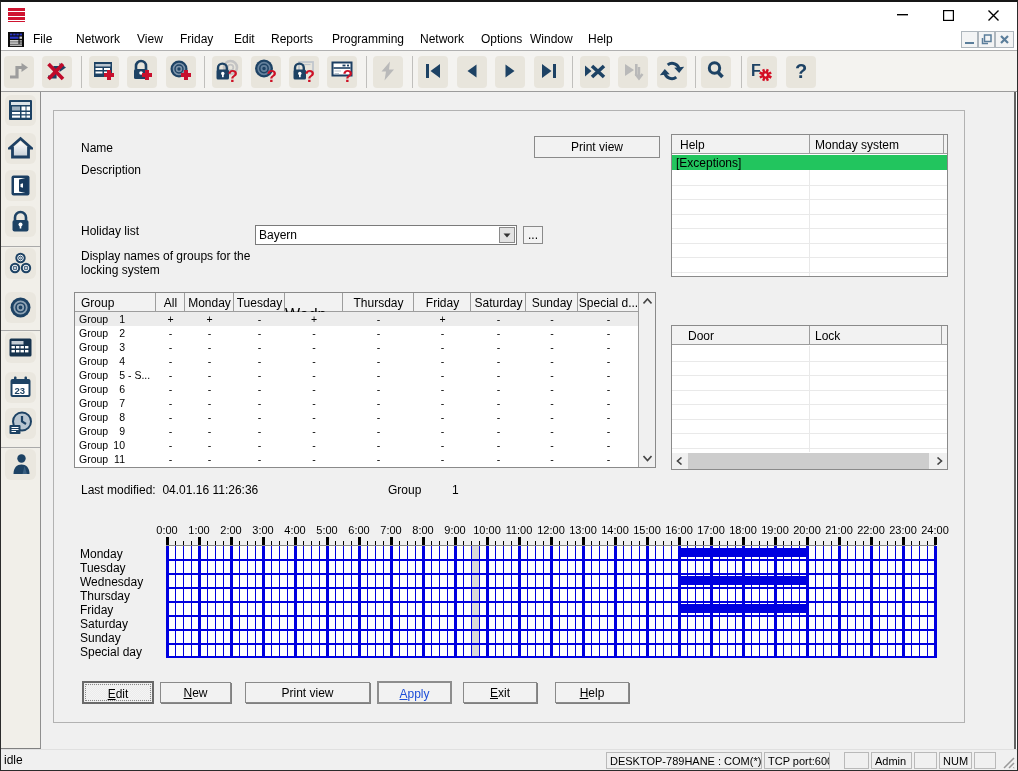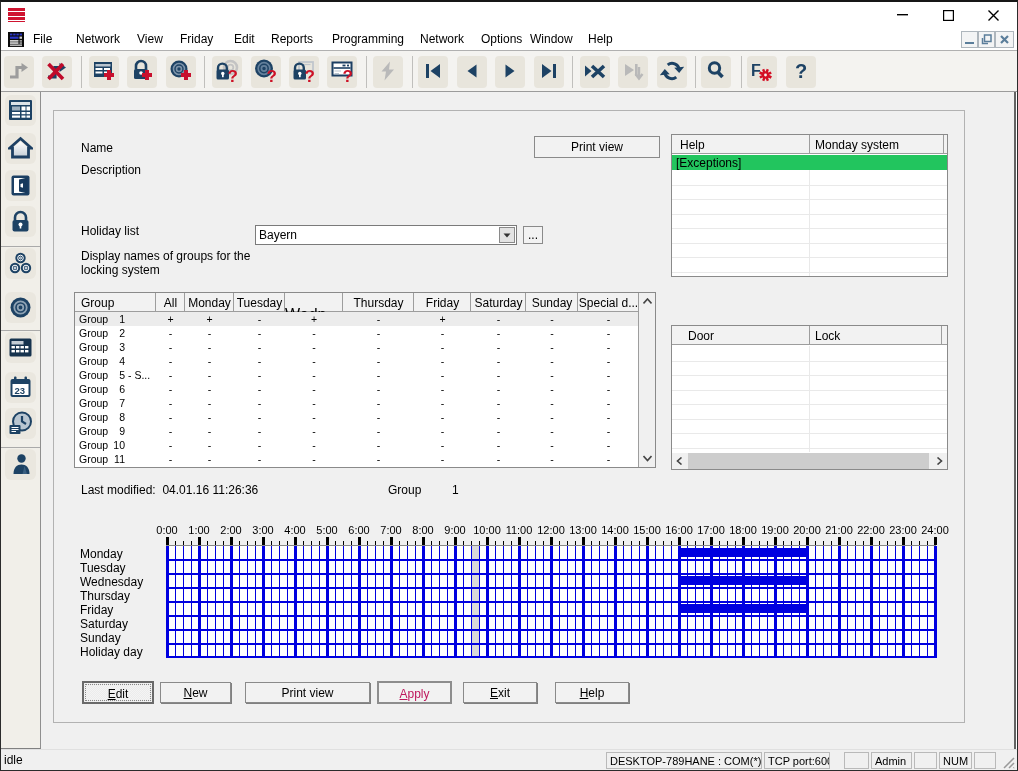--- a/index.html
+++ b/index.html
@@ -657,21 +657,21 @@
 <div class="lbl" style="left:27px; top:372px;">Last modified:&nbsp; 04.01.16 11:26:36</div>
 <div class="lbl" style="left:334px; top:372px;">Group</div>
 <div class="lbl" style="left:398px; top:372px;">1</div>
 <div style="position:absolute; left:26px; top:436px; font-size:12px;">Monday</div>
 <div style="position:absolute; left:26px; top:450px; font-size:12px;">Tuesday</div>
 <div style="position:absolute; left:26px; top:464px; font-size:12px;">Wednesday</div>
 <div style="position:absolute; left:26px; top:478px; font-size:12px;">Thursday</div>
 <div style="position:absolute; left:26px; top:492px; font-size:12px;">Friday</div>
 <div style="position:absolute; left:26px; top:506px; font-size:12px;">Saturday</div>
 <div style="position:absolute; left:26px; top:520px; font-size:12px;">Sunday</div>
-<div style="position:absolute; left:26px; top:534px; font-size:12px;">Holiday day</div>
+<div style="position:absolute; left:26px; top:534px; font-size:12px;">Special day</div>
 <svg style="position:absolute; left:91px; top:407px;" width="812" height="147" viewBox="0 0 812 147">
         <rect x="22" y="28" width="768" height="112" fill="#ffffff"></rect>
         <rect x="326" y="28" width="8" height="112" fill="#d9d9d9"></rect>
         <text x="22" y="16" font-size="11" text-anchor="middle" fill="#000">0:00</text>
         <rect x="21" y="19" width="3" height="8" fill="#000"></rect>
         <rect x="30" y="23" width="1" height="4" fill="#000"></rect>
         <rect x="38" y="23" width="1" height="4" fill="#000"></rect>
         <rect x="46" y="23" width="1" height="4" fill="#000"></rect>
         <text x="54" y="16" font-size="11" text-anchor="middle" fill="#000">1:00</text>
         <rect x="53" y="19" width="3" height="8" fill="#000"></rect>
@@ -896,21 +896,21 @@
         <rect x="21" y="111" width="770" height="2" fill="#0000e0"></rect>
         <rect x="21" y="125" width="770" height="2" fill="#0000e0"></rect>
         <rect x="21" y="138" width="770" height="2" fill="#0000e0"></rect>
         <rect x="534" y="30" width="128" height="9" fill="#0000e0"></rect>
         <rect x="534" y="58" width="128" height="9" fill="#0000e0"></rect>
         <rect x="534" y="86" width="128" height="9" fill="#0000e0"></rect>
       </svg>
 <div class="btn" style="left:28px; top:570px; width:72px; height:23px; padding-top:4px; border:2px solid #6a6a6a; outline:1px dotted #888; outline-offset:-4px; background-image:conic-gradient(#f4f4f4 25%, #ececec 0 50%, #f4f4f4 0 75%, #ececec 0); background-size:2px 2px;"><u>E</u>dit</div>
 <div class="btn" style="left:106px; top:571px; width:71px; height:21px; padding-top:3px; box-shadow:1px 1px 0 #808080;"><u>N</u>ew</div>
 <div class="btn" style="left:191px; top:571px; width:125px; height:21px; padding-top:3px; box-shadow:1px 1px 0 #808080;">Print view</div>
-<div class="btn" style="left:323px; top:570px; width:75px; height:23px; padding-top:4px; border:2px solid #8d8d8d; color:#be185d;"><u>A</u>pply</div>
+<div class="btn" style="left:323px; top:570px; width:75px; height:23px; padding-top:4px; border:2px solid #8d8d8d; color:#1d4ed8;"><u>A</u>pply</div>
 <div class="btn" style="left:409px; top:571px; width:74px; height:21px; padding-top:3px; box-shadow:1px 1px 0 #808080;"><u>E</u>xit</div>
 <div class="btn" style="left:501px; top:571px; width:74px; height:21px; padding-top:3px; box-shadow:1px 1px 0 #808080;"><u>H</u>elp</div>
     </div>
 </div>
 
 <div class="statusbar">
   <div class="abs" style="left:4px; top:3px;">idle</div>
   <div class="scell" style="left:606px; width:156px;">DESKTOP-789HANE : COM(*)</div>
   <div class="scell" style="left:764px; width:66px;">TCP port:6001</div>
   <div class="scell" style="left:844px; width:25px;"></div>

